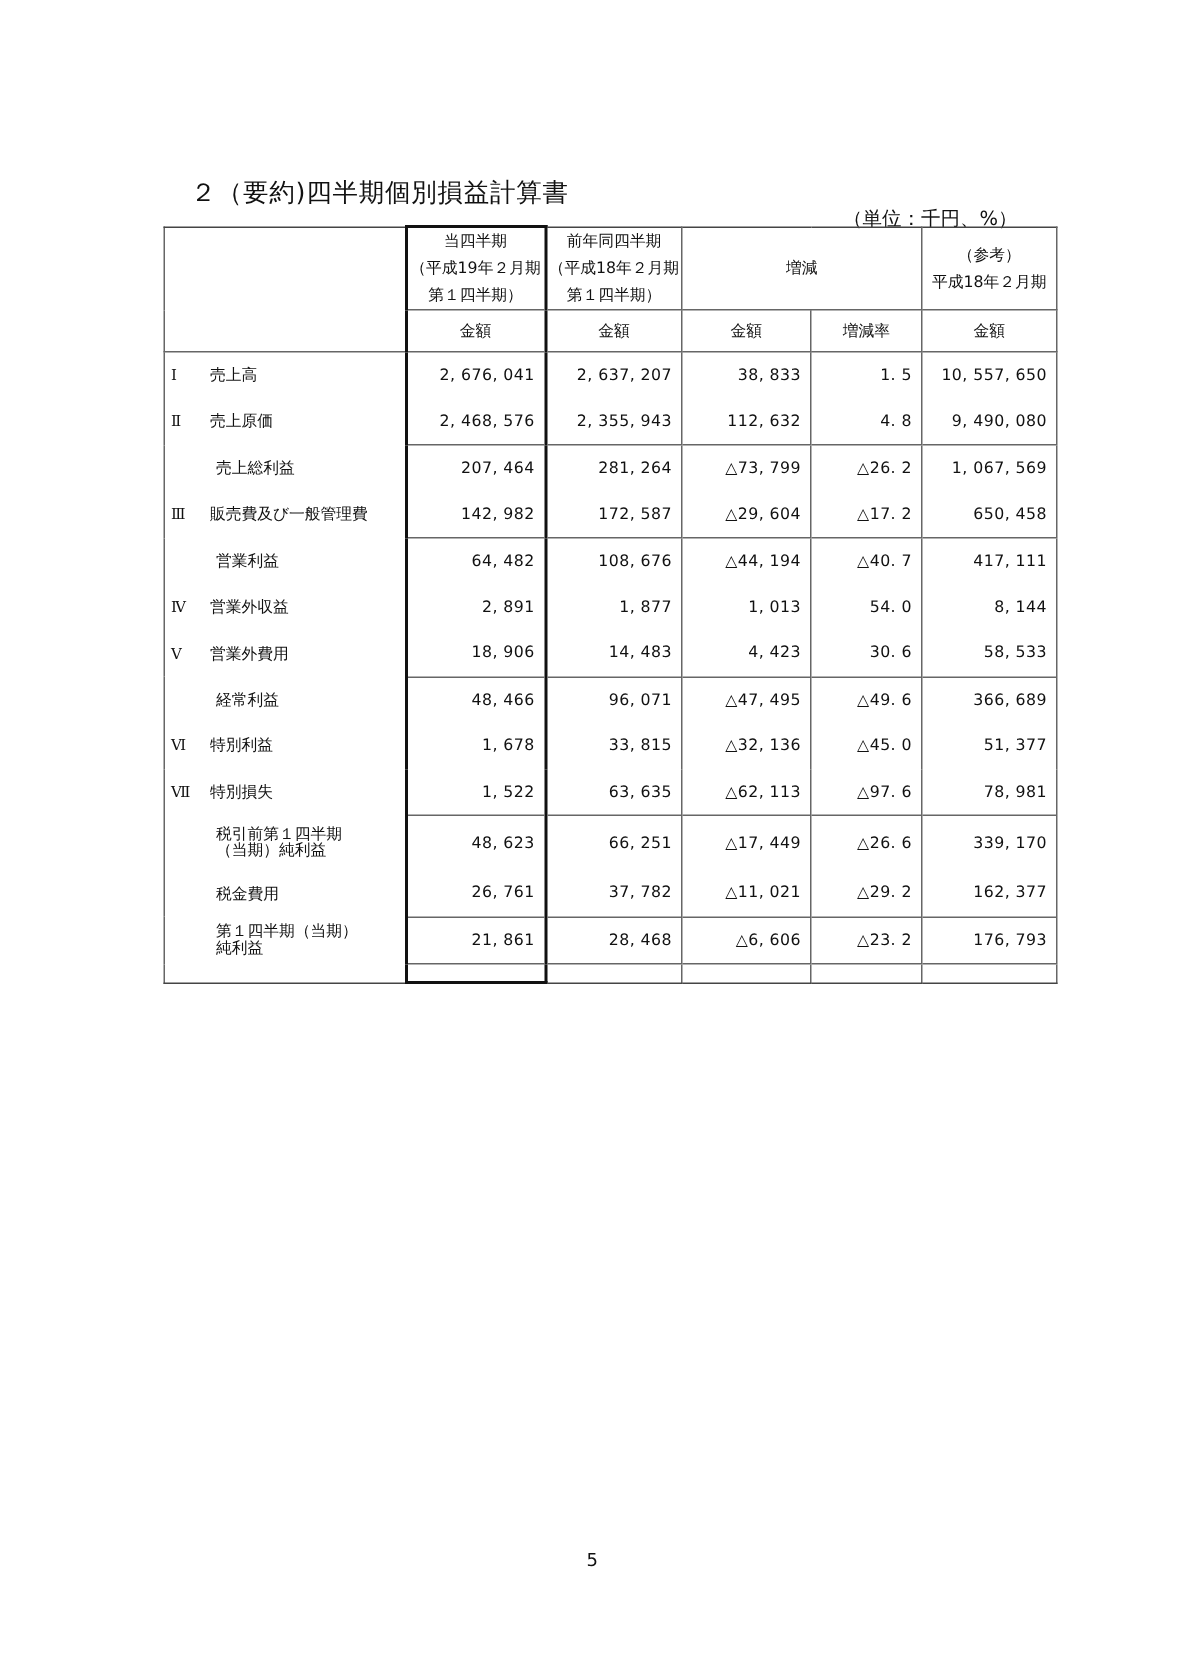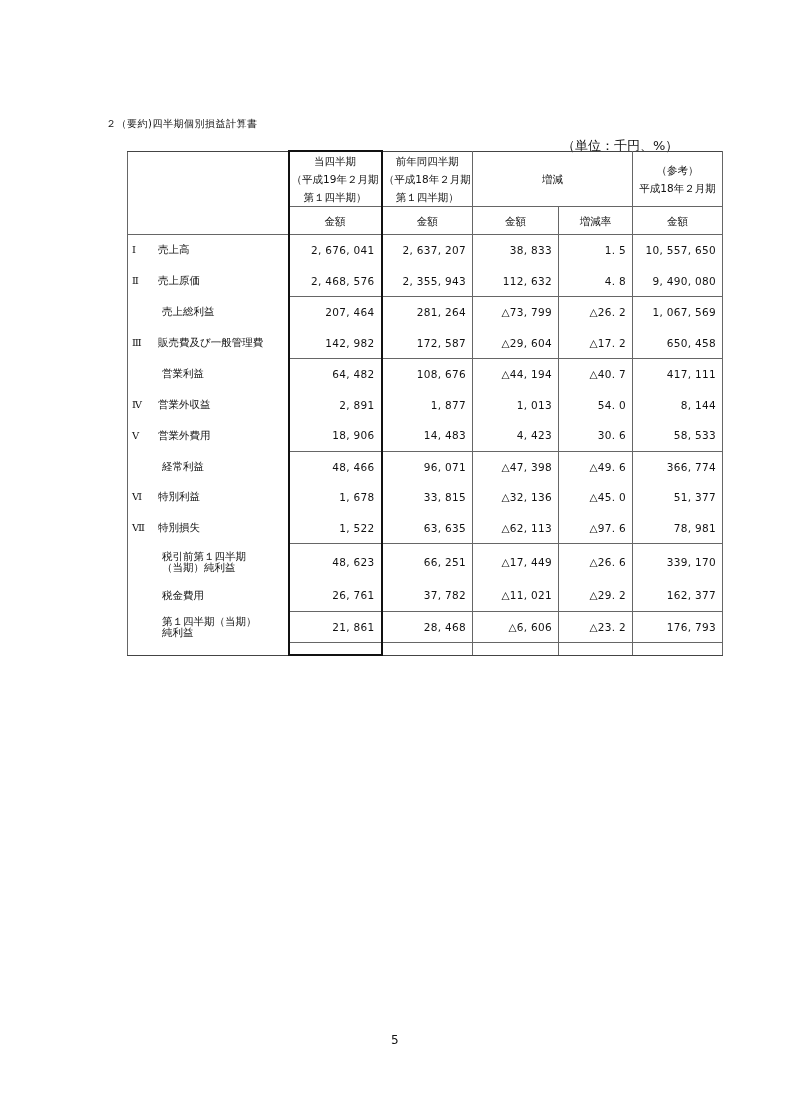--- a/index.html
+++ b/index.html
@@ -1,19 +1,19 @@
 <!DOCTYPE html>
 <html><head>
 <meta charset="utf-8">
 <style>
   html, body { margin: 0; padding: 0; background: #ffffff; }
   body { width: 790px; height: 1118px; position: relative; font-family: "DejaVu Sans", "Liberation Sans", sans-serif; color: #111; }
-  .title { position: absolute; left: 106px; top: 117px; font-size: 10px; letter-spacing: 0.5px; }
+  .title { position: absolute; left: 127px; top: 117px; font-size: 17px; letter-spacing: 0.5px; }
   .unit { position: absolute; left: 562px; top: 137px; font-size: 13px; }
-  table.pl { position: absolute; left: 127px; top: 150px; border-collapse: collapse; table-layout: fixed; font-size: 10.5px; }
+  table.pl { position: absolute; left: 109px; top: 150px; border-collapse: collapse; table-layout: fixed; font-size: 10.5px; }
   table.pl td { padding: 0; border-left: 1px solid #666; border-right: 1px solid #666; }
   table.pl col.c0 { width: 161px; }
   table.pl col.c1 { width: 93px; }
   table.pl col.c2 { width: 91px; }
   table.pl col.c3 { width: 86px; }
   table.pl col.c4 { width: 74px; }
   table.pl col.c5 { width: 90px; }
   .outer { border: 1px solid #444; }
   .hdr td { text-align: center; vertical-align: middle; line-height: 18px; }
   .hdr1 td { height: 53px; border-top: 1px solid #444; border-bottom: 1px solid #666; }
@@ -134,23 +134,23 @@
     <td class="num">14, 483</td>
     <td class="num">4, 423</td>
     <td class="num">30. 6</td>
     <td class="num">58, 533</td>
   </tr>
 
   <tr class="row sep">
     <td class="label" style="border-top:none;"><span class="sub">経常利益</span></td>
     <td class="num cur">48, 466</td>
     <td class="num">96, 071</td>
-    <td class="num">△47, 398</td>
+    <td class="num">△47, 495</td>
     <td class="num">△49. 6</td>
-    <td class="num">366, 774</td>
+    <td class="num">366, 689</td>
   </tr>
 
   <tr class="row">
     <td class="label"><span class="roman">Ⅵ</span><span>特別利益</span></td>
     <td class="num cur">1, 678</td>
     <td class="num">33, 815</td>
     <td class="num">△32, 136</td>
     <td class="num">△45. 0</td>
     <td class="num">51, 377</td>
   </tr>

